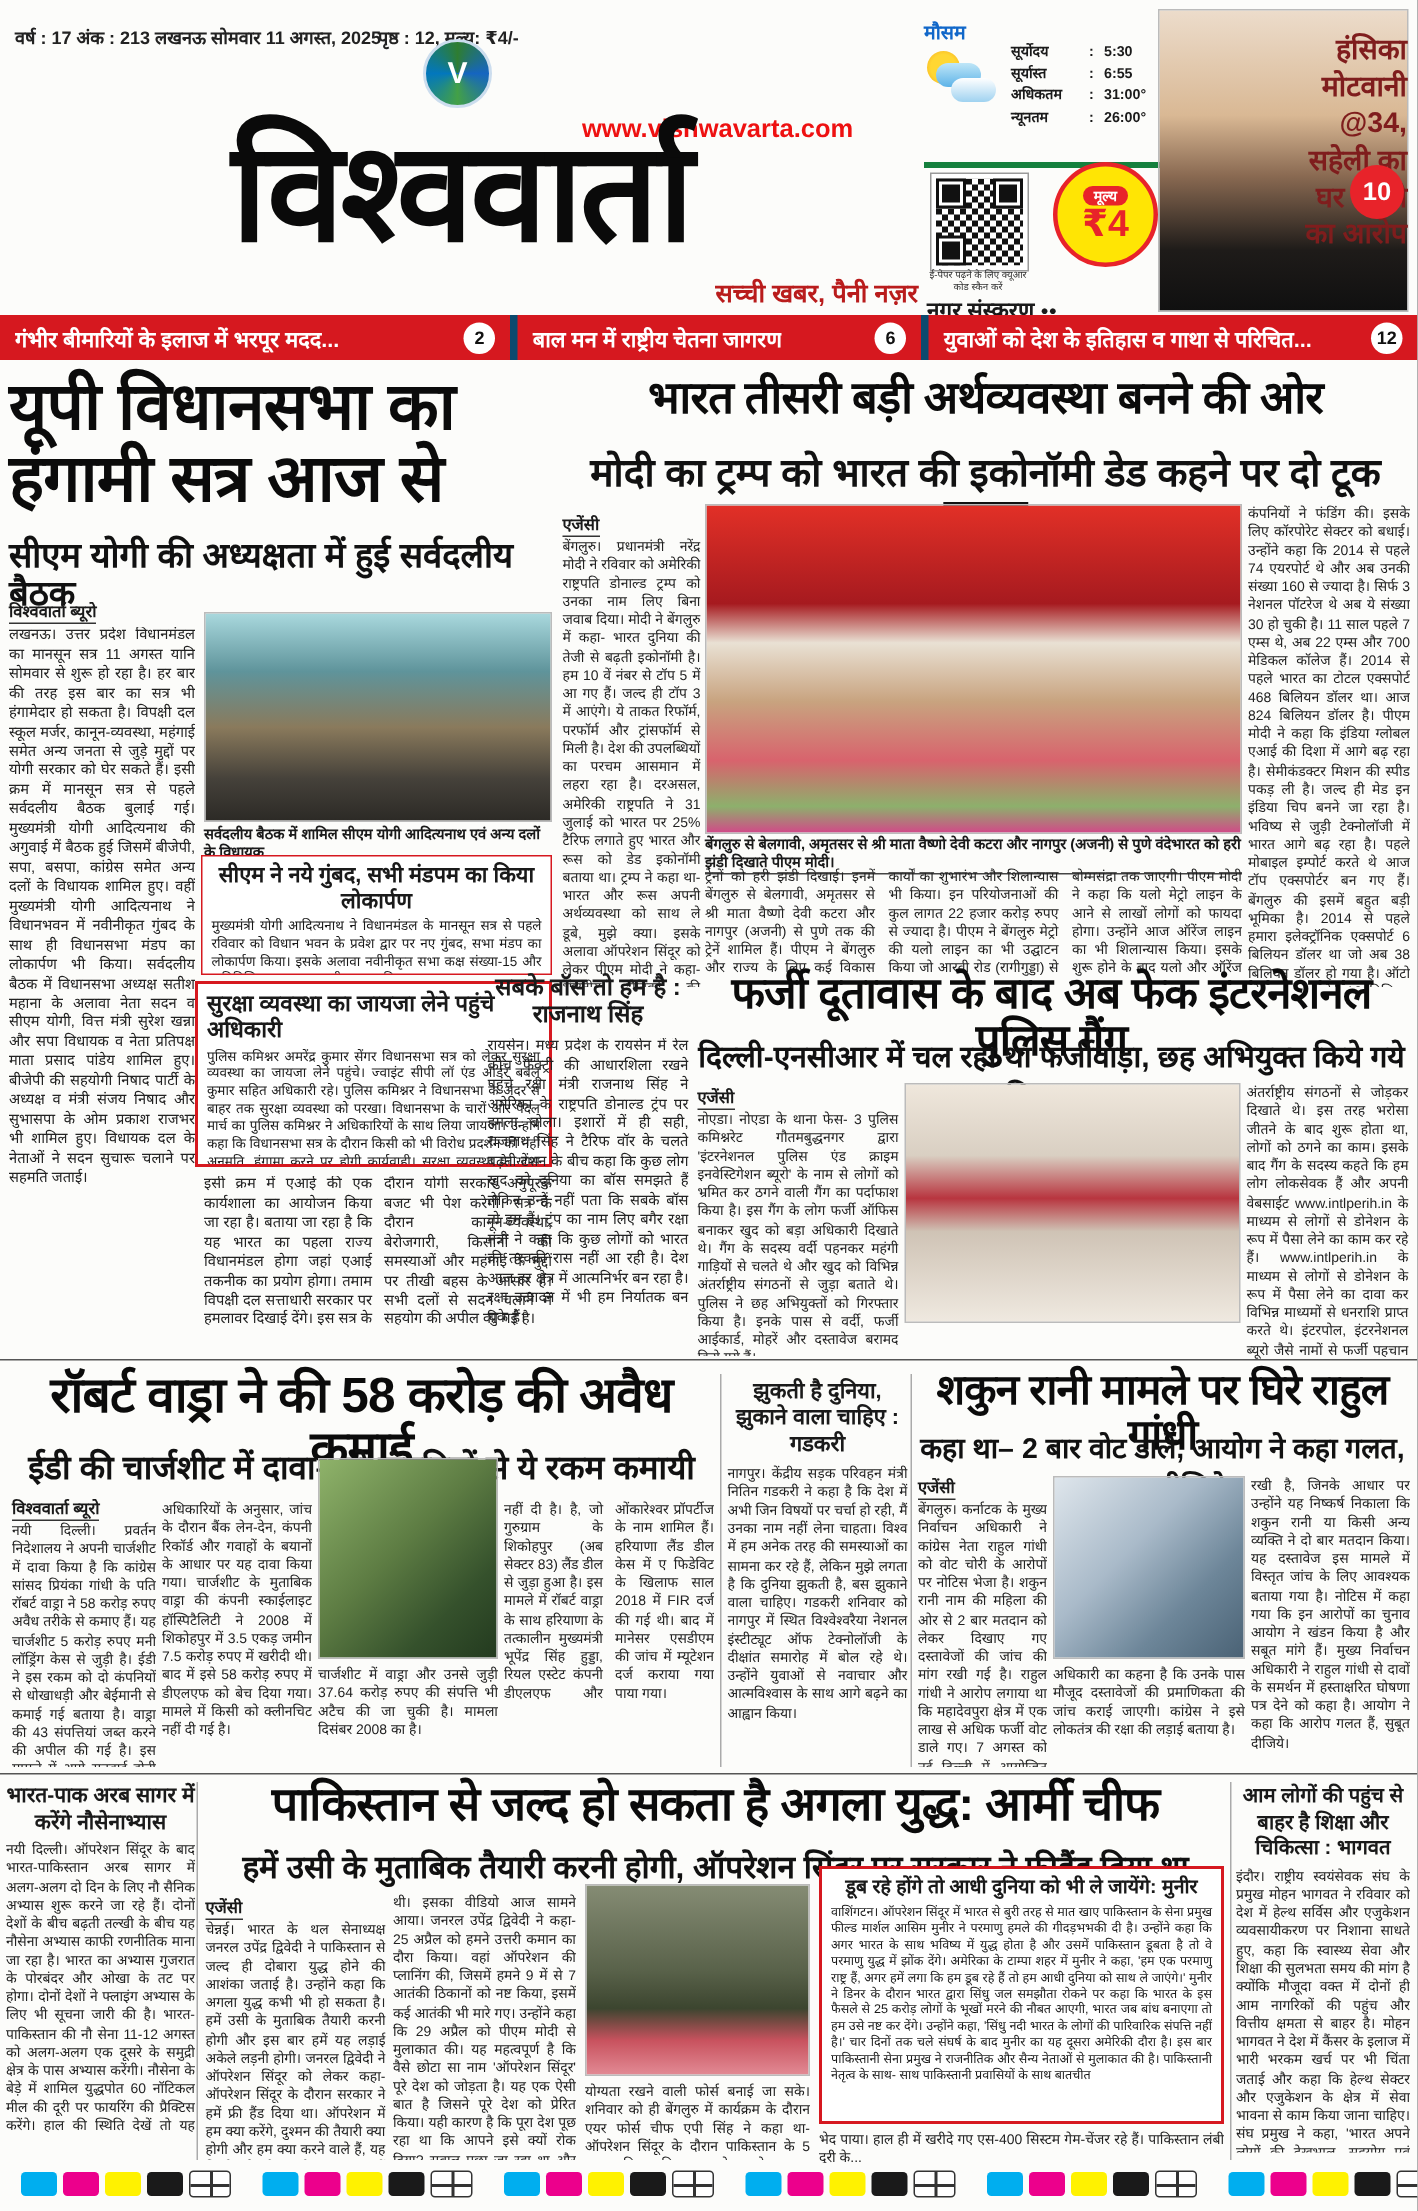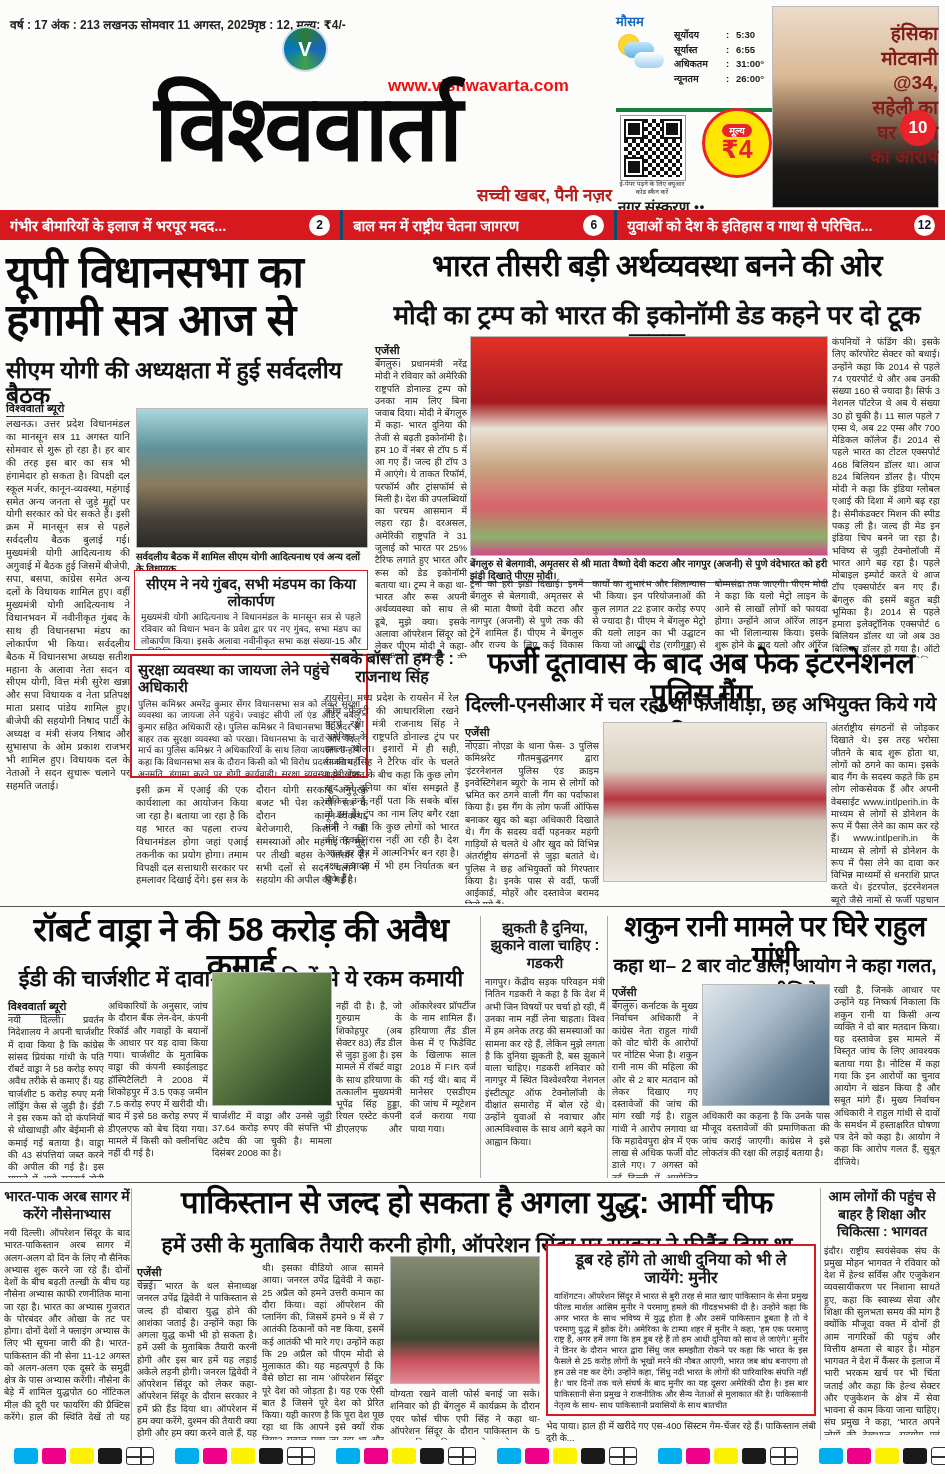--- a/index.html
+++ b/index.html
@@ -32,21 +32,21 @@
   .qr i{position:absolute;width:12px;height:12px;background:#111;border:2px solid #fff;box-shadow:0 0 0 2px #111;}
   .price-circle{border-radius:50%;background:#ffe504;border:3px solid #e8232a;display:flex;flex-direction:column;align-items:center;justify-content:center;}
   .price-lbl{background:#e8232a;color:#fff;font-size:9.5px;font-weight:bold;border-radius:7px;padding:0 7px;}
   .price-val{color:#e8232a;font-size:25px;font-weight:800;line-height:1;}
   .edition{font-weight:800;font-size:15px;}
   .promo-txt{font-weight:800;font-size:19px;line-height:1.3;text-align:right;color:#7f1d1d;}
   .page-dot{border-radius:50%;background:#e8232a;color:#fff;font-weight:800;display:flex;align-items:center;justify-content:center;}
   
   .ticker{display:flex;background:#d6181f;color:#fff;align-items:center;height:30px;}
   .tk{display:flex;align-items:center;justify-content:space-between;padding:0 10px;box-sizing:border-box;height:100%;}
-  .tk+.tk{border-left:3px solid #0c4a6e;}
+  .tk+.tk{border-left:5px solid #0c4a6e;}
   .tk .t{font-weight:800;font-size:14.5px;white-space:nowrap;overflow:hidden;}
   .tk .n{background:#fff;color:#111;min-width:21px;height:21px;border-radius:50%;display:flex;align-items:center;justify-content:center;font-weight:800;font-size:12px;margin-left:8px;}
   
   .cmyk{display:flex;justify-content:space-between;align-items:center;padding:0 14px;}
   .grp{display:flex;gap:4px;align-items:center;}
   .sq{width:24px;height:16px;border-radius:3px;}
   .reg{width:26px;height:16px;border:1.5px solid #333;border-radius:3px;position:relative;background:#fff;}
   .reg:before{content:"";position:absolute;left:50%;top:0;bottom:0;width:1.5px;background:#333;}
   .reg:after{content:"";position:absolute;top:50%;left:0;right:0;height:1.5px;background:#333;}
   .center{text-align:center;}
@@ -202,21 +202,21 @@
   <div class="abs vline" style="left:131px;top:1188px;height:252px;"></div>
 
   <div class="abs headline" style="left:134px;top:1186px;width:686px;font-size:31px;text-align:center;">पाकिस्तान से जल्द हो सकता है अगला युद्ध: आर्मी चीफ</div>
   <div class="abs subhead" style="left:134px;top:1230px;width:686px;font-size:21px;text-align:center;">हमें उसी के मुताबिक तैयारी करनी होगी, ऑपरेशन सिंदूर पर सरकार ने फ्रीहैंड दिया था</div>
   <div class="abs" style="left:137px;top:1262px;"><span class="byline">एजेंसी</span></div>
   <div class="abs body-txt" style="left:137px;top:1280px;width:120px;height:160px;font-size:9.3px;">चेन्नई। भारत के थल सेनाध्यक्ष जनरल उपेंद्र द्विवेदी ने पाकिस्तान से जल्द ही दोबारा युद्ध होने की आशंका जताई है। उन्होंने कहा कि अगला युद्ध कभी भी हो सकता है। हमें उसी के मुताबिक तैयारी करनी होगी और इस बार हमें यह लड़ाई अकेले लड़नी होगी। जनरल द्विवेदी ने ऑपरेशन सिंदूर को लेकर कहा- ऑपरेशन सिंदूर के दौरान सरकार ने हमें फ्री हैंड दिया था। ऑपरेशन में हम क्या करेंगे, दुश्मन की तैयारी क्या होगी और हम क्या करने वाले हैं, यह किसी को भी हमारी चाल का नहीं पता था। थल सेनाध्यक्ष ने चेन्नई में 'अग्निशोध'- इंडियन आर्मी रिसर्च सेल के उद्घाटन के दौरान यह बात कही</div>
   <div class="abs body-txt" style="left:262px;top:1262px;width:122px;height:178px;font-size:9.3px;">थी। इसका वीडियो आज सामने आया। जनरल उपेंद्र द्विवेदी ने कहा- 25 अप्रैल को हमने उत्तरी कमान का दौरा किया। वहां ऑपरेशन की प्लानिंग की, जिसमें हमने 9 में से 7 आतंकी ठिकानों को नष्ट किया, इसमें कई आतंकी भी मारे गए। उन्होंने कहा कि 29 अप्रैल को पीएम मोदी से मुलाकात की। यह महत्वपूर्ण है कि वैसे छोटा सा नाम 'ऑपरेशन सिंदूर' पूरे देश को जोड़ता है। यह एक ऐसी बात है जिसने पूरे देश को प्रेरित किया। यही कारण है कि पूरा देश पूछ रहा था कि आपने इसे क्यों रोक दिया? सवाल पूछा जा रहा था और इसका भरपूर जवाब दिया गया है। 'अग्निशोध'- इंडियन आर्मी रिसर्च सेल डिफेंस टेक्नोलॉजी में बड़ा कदम है। इसका मोटिव सैन्य कर्मियों को एडिटिव मैन्युफैक्चरिंग, साइबर सिक्योरिटी, क्वांटम कंप्यूटिंग, वायरलेस कम्युनिकेशन और अनमैन्ड सिस्टम जैसे क्षेत्रों में कुशल बनाना है। जिससे टेक्नोलॉजी का</div>
   <div class="abs photo" style="left:390px;top:1256px;width:150px;height:128px;background:linear-gradient(180deg,#858c74 0%,#59624a 45%,#3c452f 65%,#c8525e 82%,#e28a94 100%);"></div>
   <div class="abs body-txt" style="left:390px;top:1388px;width:150px;height:52px;font-size:9.3px;">योग्यता रखने वाली फोर्स बनाई जा सके। शनिवार को ही बेंगलुरु में कार्यक्रम के दौरान एयर फोर्स चीफ एपी सिंह ने कहा था- ऑपरेशन सिंदूर के दौरान पाकिस्तान के 5 लड़ाकू विमान गिराए गए थे। इसके अलावा एक सर्विलांस एयरक्राफ्ट को लगभग 300 किलोमीटर की दूरी से मार गिराया। यह सतह से हवा में टारगेट हिटिंग का अभी तक का रिकॉर्ड है। उन्होंने कहा था कि ऑपरेशन सिंदूर के दौरान हमारे एयर डिफेंस सिस्टम ने शानदार काम किया, पाकिस्तान हमारा एयर डिफेंस सिस्टम नहीं</div>
   <div class="abs newsbox" style="left:546px;top:1244px;width:270px;height:172px;">
-    <div class="bx-title center" style="font-size:16px;">डूब रहे होंगे तो आधी दुनिया को भी ले जायेंगे: मुनीर</div>
+    <div class="bx-title center" style="font-size:13px;">डूब रहे होंगे तो आधी दुनिया को भी ले जायेंगे: मुनीर</div>
     <div class="bx-body" style="font-size:8.4px;">वाशिंगटन। ऑपरेशन सिंदूर में भारत से बुरी तरह से मात खाए पाकिस्तान के सेना प्रमुख फील्ड मार्शल आसिम मुनीर ने परमाणु हमले की गीदड़भभकी दी है। उन्होंने कहा कि अगर भारत के साथ भविष्य में युद्ध होता है और उसमें पाकिस्तान डूबता है तो वे परमाणु युद्ध में झोंक देंगे। अमेरिका के टाम्पा शहर में मुनीर ने कहा, 'हम एक परमाणु राष्ट्र हैं, अगर हमें लगा कि हम डूब रहे हैं तो हम आधी दुनिया को साथ ले जाएंगे।' मुनीर ने डिनर के दौरान भारत द्वारा सिंधु जल समझौता रोकने पर कहा कि भारत के इस फैसले से 25 करोड़ लोगों के भूखों मरने की नौबत आएगी, भारत जब बांध बनाएगा तो हम उसे नष्ट कर देंगे। उन्होंने कहा, 'सिंधु नदी भारत के लोगों की पारिवारिक संपत्ति नहीं है।' चार दिनों तक चले संघर्ष के बाद मुनीर का यह दूसरा अमेरिकी दौरा है। इस बार पाकिस्तानी सेना प्रमुख ने राजनीतिक और सैन्य नेताओं से मुलाकात की है। पाकिस्तानी नेतृत्व के साथ- साथ पाकिस्तानी प्रवासियों के साथ बातचीत</div>
   </div>
   <div class="abs body-txt" style="left:546px;top:1420px;width:270px;height:22px;font-size:9.3px;">भेद पाया। हाल ही में खरीदे गए एस-400 सिस्टम गेम-चेंजर रहे हैं। पाकिस्तान लंबी दूरी के...</div>
   <div class="abs vline" style="left:820px;top:1188px;height:252px;"></div>
 
   <div class="abs" style="left:824px;top:1188px;width:116px;height:252px;">
     <div class="center" style="font-weight:800;font-size:13.5px;line-height:1.3;">आम लोगों की पहुंच से बाहर है शिक्षा और चिकित्सा : भागवत</div>
     <div class="body-txt" style="margin-top:4px;height:190px;font-size:9.3px;">इंदौर। राष्ट्रीय स्वयंसेवक संघ के प्रमुख मोहन भागवत ने रविवार को देश में हेल्थ सर्विस और एजुकेशन व्यवसायीकरण पर निशाना साधते हुए, कहा कि स्वास्थ्य सेवा और शिक्षा की सुलभता समय की मांग है क्योंकि मौजूदा वक्त में दोनों ही आम नागरिकों की पहुंच और वित्तीय क्षमता से बाहर है। मोहन भागवत ने देश में कैंसर के इलाज में भारी भरकम खर्च पर भी चिंता जताई और कहा कि हेल्थ सेक्टर और एजुकेशन के क्षेत्र में सेवा भावना से काम किया जाना चाहिए। संघ प्रमुख ने कहा, 'भारत अपने लोगों की देखभाल, सहयोग एवं सेवा परंपरा पर आधारित मॉडल से ही आगे बढ़ेगा। इसी भावना से काम करने की जरूरत है। मेरी शुभकामना है कि यह अस्पताल सेवा के क्षेत्र में नए मानक स्थापित करे।'</div>
   </div>
 

